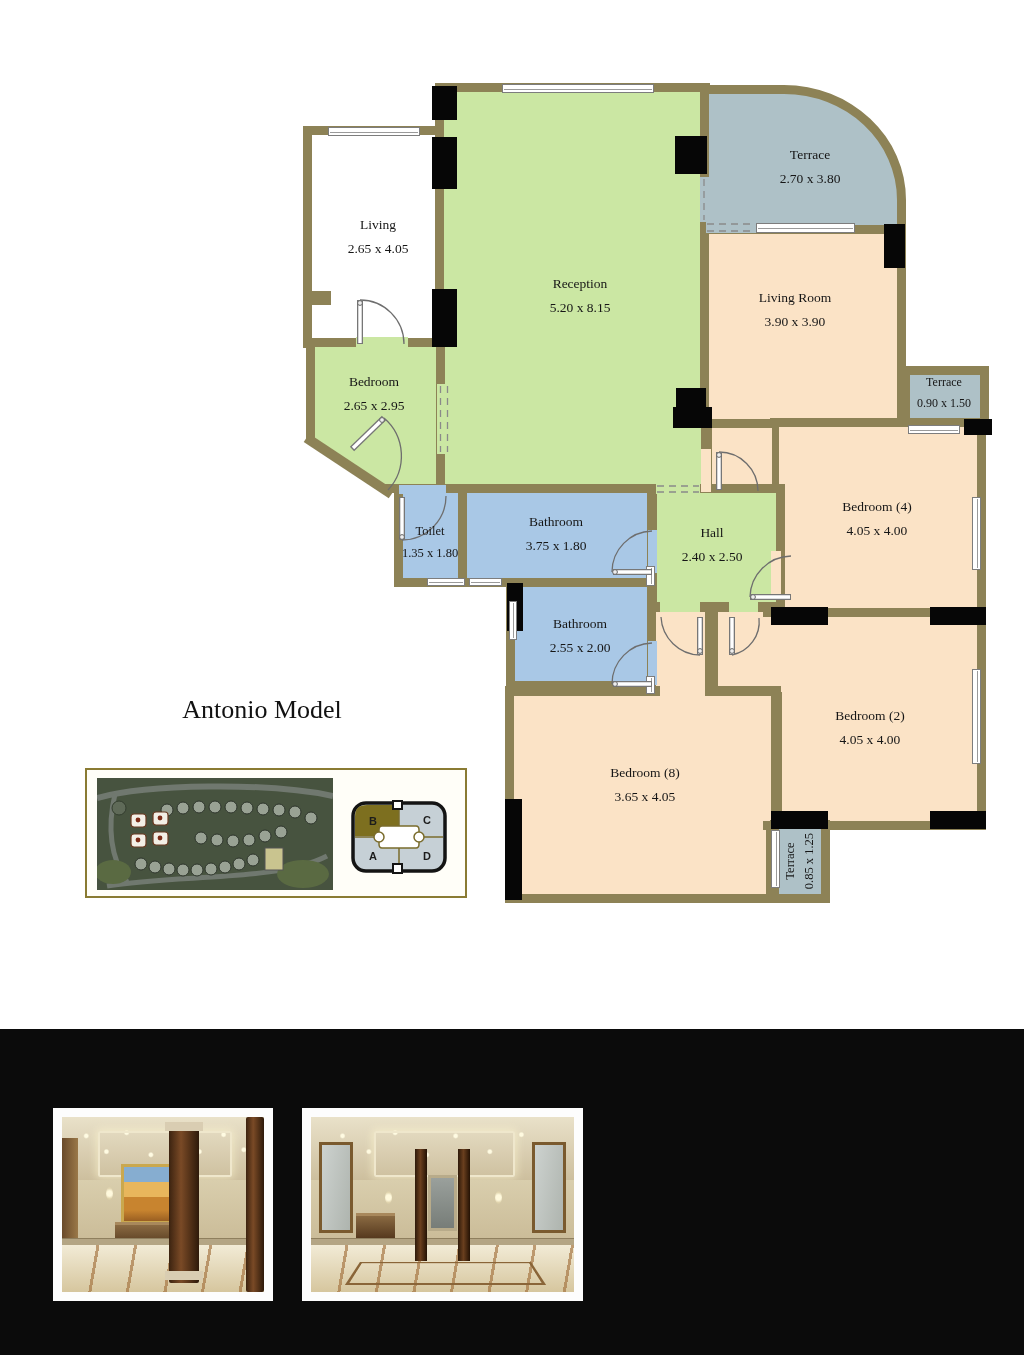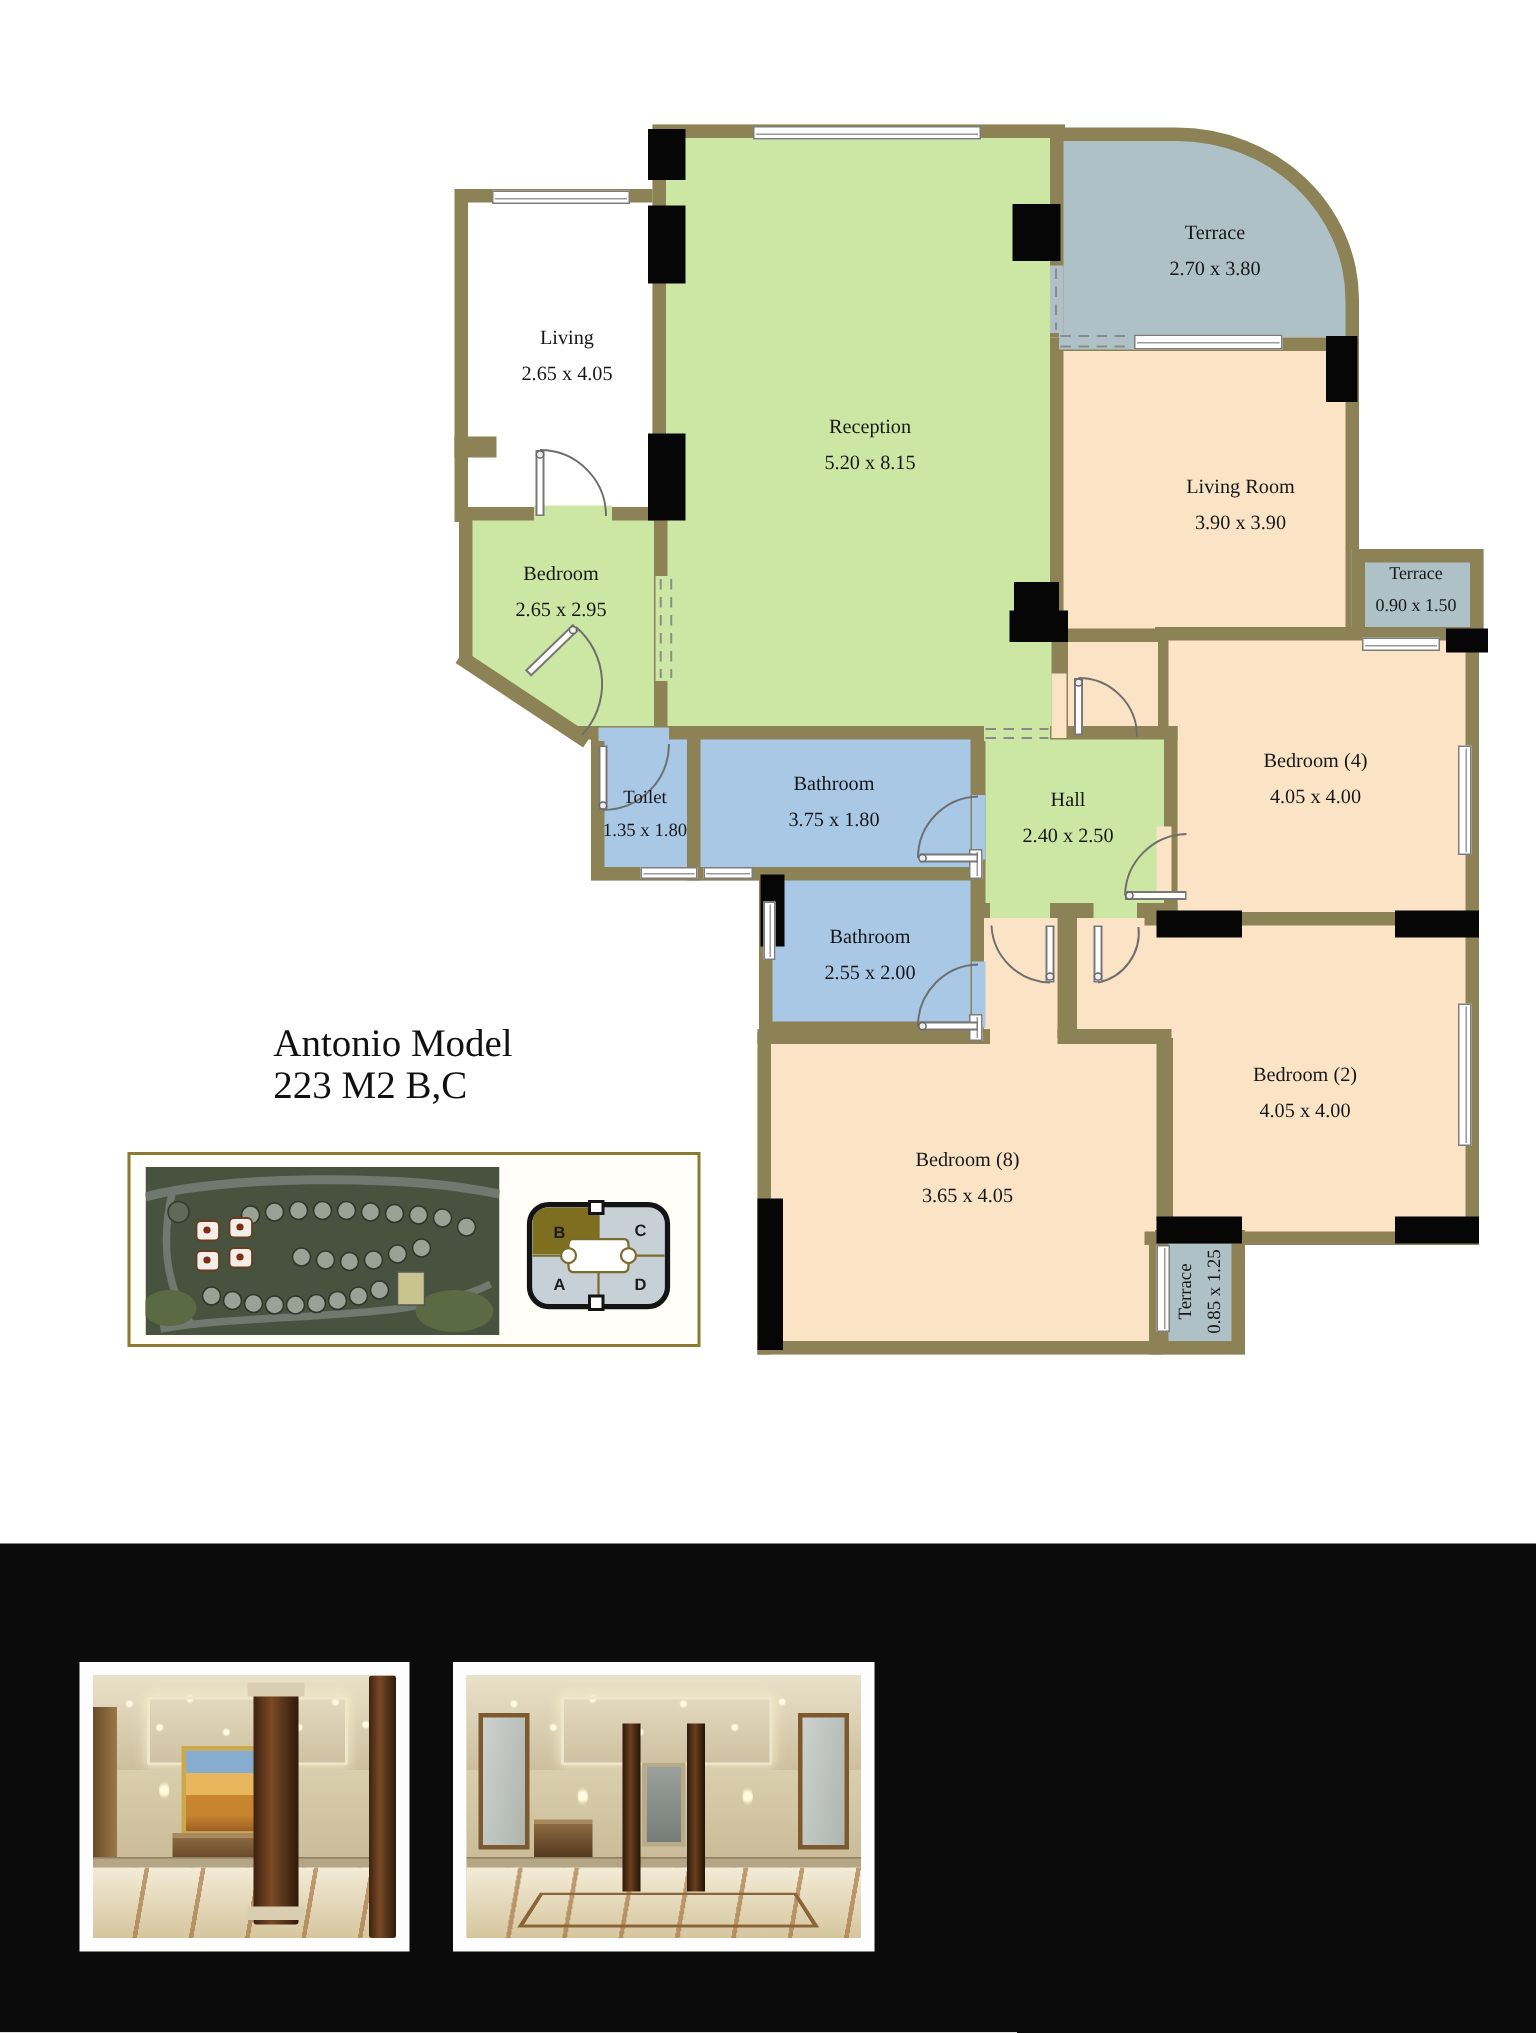--- a/index.html
+++ b/index.html
@@ -206,21 +206,21 @@
         <span>2.65 x 4.05</span>
       </div>
     <div class="lbl" style="left:580px;top:296px;">
       <span>Reception</span>
         <span>5.20 x 8.15</span>
       </div>
     <div class="lbl" style="left:810px;top:167px;">
       <span>Terrace</span>
         <span>2.70 x 3.80</span>
       </div>
-    <div class="lbl" style="left:795px;top:336px;margin-left:32px;">
+    <div class="lbl" style="left:795px;top:310px;">
       <span>Living Room</span>
         <span>3.90 x 3.90</span>
       </div>
     <div class="lbl" style="left:944px;top:393px;font-size:12px;">
       <span>Terrace</span>
         <span>0.90 x 1.50</span>
       </div>
     <div class="lbl" style="left:877px;top:519px;">
       <span>Bedroom (4)</span>
         <span>4.05 x 4.00</span>
@@ -254,21 +254,20 @@
         <span>4.05 x 4.00</span>
       </div>
     <div class="lbl rot" style="left:800px;top:861px;">
       <span>Terrace</span>
         <span>0.85 x 1.25</span>
       </div>
   </div>
 
   <div class="plan-title">
     <div>Antonio Model</div>
-    <div>223 M2 B,C</div>
   </div>
 
   <div class="sitebox">
     <svg class="aerial" width="236" height="112" viewBox="0 0 236 112">
       <rect width="236" height="112" fill="#47533f"></rect>
       <path d="M0,20 C50,6 170,4 236,18" stroke="#70786f" stroke-width="6" fill="none"></path>
       <path d="M10,108 C80,96 180,104 230,78" stroke="#70786f" stroke-width="5" fill="none"></path>
       <path d="M18,16 C10,50 14,80 30,104" stroke="#70786f" stroke-width="5" fill="none"></path>
       <ellipse cx="206" cy="96" rx="26" ry="14" fill="#5a6a42"></ellipse>
       <ellipse cx="16" cy="94" rx="18" ry="12" fill="#5a6a42"></ellipse>

